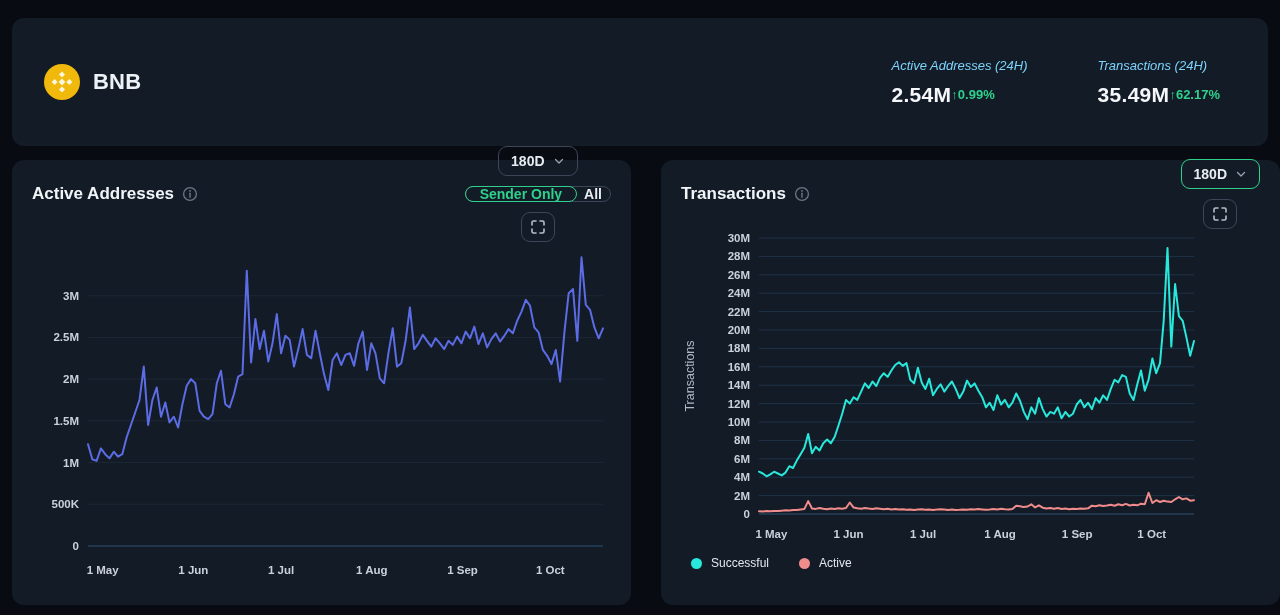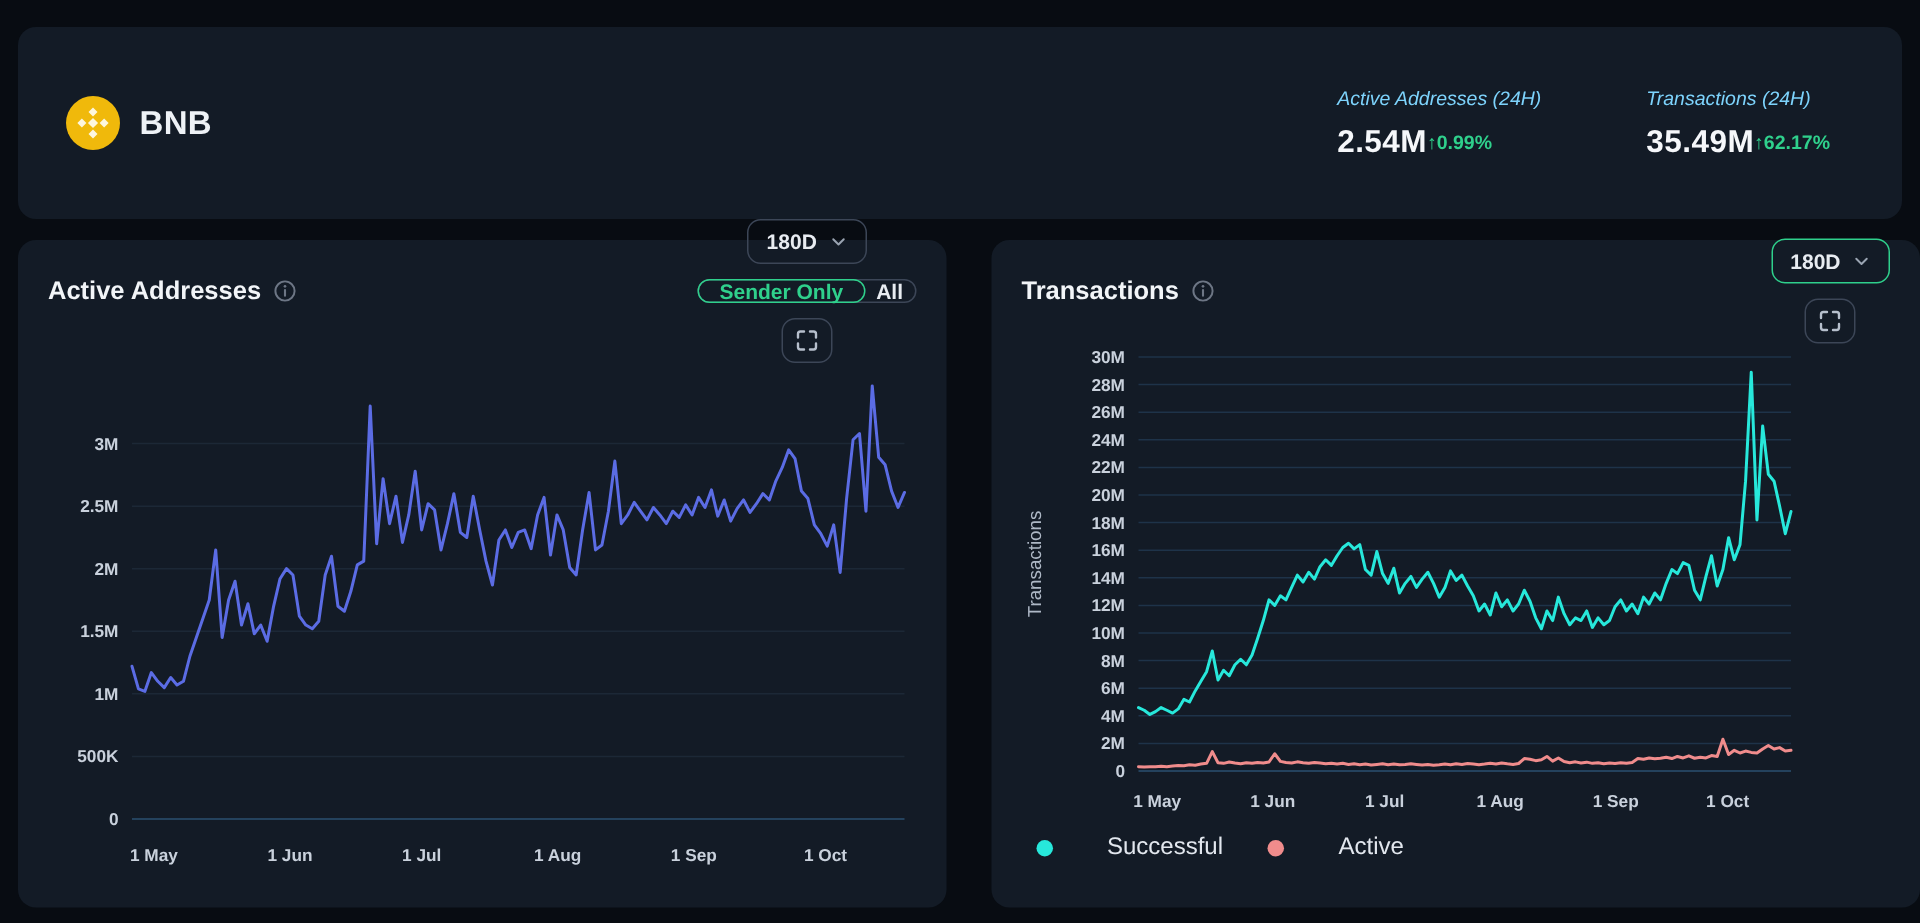--- a/index.html
+++ b/index.html
@@ -69,21 +69,21 @@
     border:1px solid #3c4657; border-radius:9px; background:transparent; cursor:pointer;
   }
 
   .chart { width:100%; position:relative; }
   #chart0 { height:340px; margin-top:30px; }
   #chart1 { height:320px; margin-top:14px; }
 
   .legend { display:flex; gap:30px; margin-top:10px; padding-left:10px; align-items:center; }
   .legend-item { display:flex; align-items:center; gap:9px; cursor:pointer; }
   .legend-dot { width:11px; height:11px; border-radius:50%; display:inline-block; }
-  .legend-label { font-size:16px; color:#e2e7ee;margin-left:27px; }
+  .legend-label { font-size:12px; color:#e2e7ee; }
 </style>
 </head>
 <body>
 
 <div class="page">
 
   <header class="card header-card">
     <div class="coin">
       <svg class="coin-icon" viewBox="0 0 36 36">
         <circle cx="18" cy="18" r="18" fill="#f0b90b"></circle>

